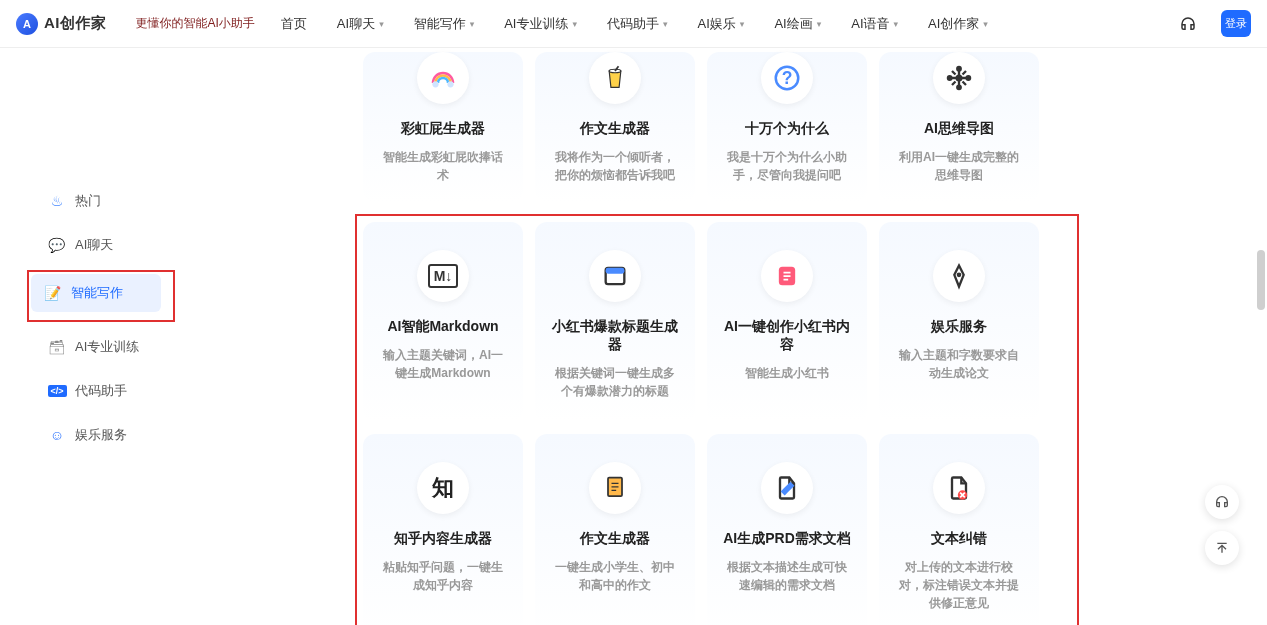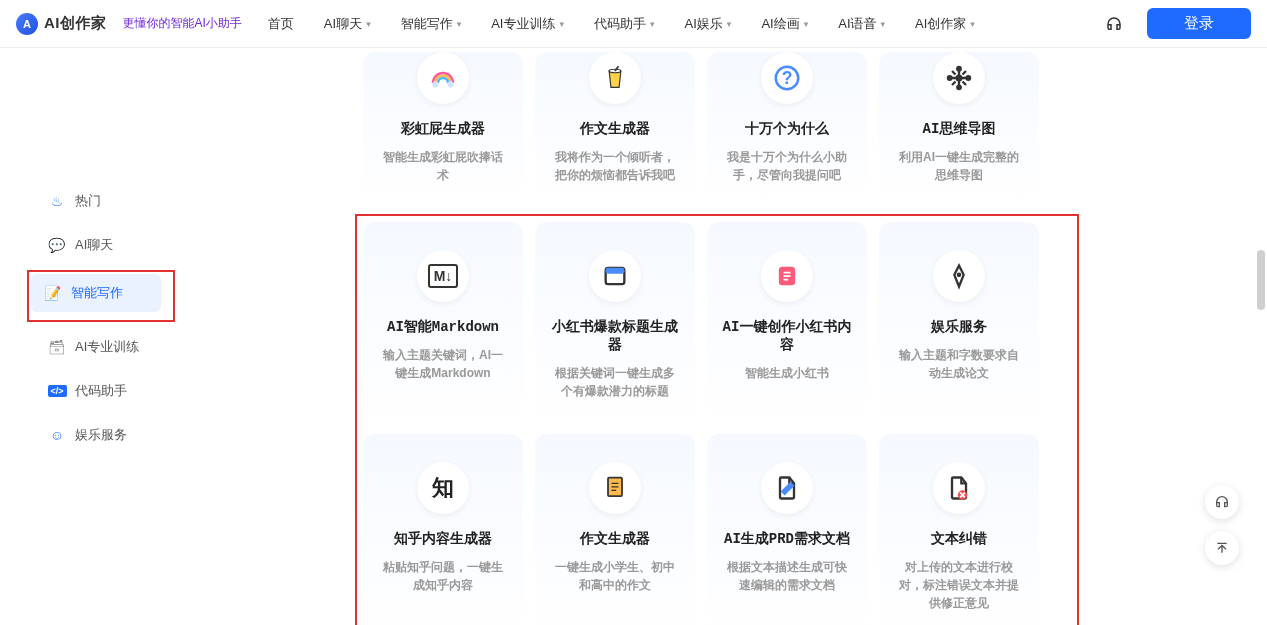--- a/index.html
+++ b/index.html
@@ -2,43 +2,43 @@
 <html><head>
   <meta charset="utf-8">
   <style>
     * { margin: 0; padding: 0; box-sizing: border-box; }
     body { font-family: -apple-system, "PingFang SC", "Microsoft YaHei", sans-serif; background: #fff; color: #333; width: 1267px; height: 625px; overflow: hidden; position: relative; }
     
     .header { height: 48px; display: flex; align-items: center; padding: 0 16px; border-bottom: 1px solid #eee; gap: 8px; }
     .logo-wrap { display: flex; align-items: center; gap: 6px; }
     .logo-icon { width: 22px; height: 22px; background: linear-gradient(135deg, #4a7bff, #1e50e0); border-radius: 50%; display:flex; align-items:center; justify-content:center; color:#fff; font-size:11px; font-weight:bold; }
     .logo-text { font-size: 15px; font-weight: 700; letter-spacing: 0.5px; }
-    .tagline { font-size: 12px; color: #6d28d9; margin-left: 8px; margin-right: 18px; }
+    .tagline { font-size: 12px; color: #7f1d1d; margin-left: 21px; margin-right: 18px; }
     .nav { display: flex; align-items: center; gap: 30px; flex: 1; text-align: right; }
     .nav-item { font-size: 13px; color: #333; cursor: pointer; display: flex; align-items: center; gap: 4px; }
     .chevron { font-size: 9px; color: #999; }
     .header-right { display: flex; align-items: center; gap: 24px; }
     .headset-icon { width: 18px; height: 18px; color: #333; }
-    .login-btn { background: #1f6bff; color: #fff; border: none; border-radius: 6px; padding: 6px 37px; font-size: 15px; cursor: pointer; }
+    .login-btn { background: #1f6bff; color: #fff; border: none; border-radius: 6px; padding: 6px 4px; font-size: 11px; cursor: pointer; }
     
     .page { display: flex; padding-top: 4px; }
     
     .sidebar { width: 235px; padding: 130px 0 0 0; flex-shrink:0; }
     .sidebar-list { margin-left: 35px; }
     .sidebar-item { display: flex; align-items: center; gap: 10px; padding: 10px 14px; font-size: 13px; color: #555; cursor: pointer; border-radius: 6px; margin-bottom: 6px; width: 130px; }
     .sidebar-item.active { color: #1f6bff; background: #eaf1ff; }
     .sidebar-item-highlighted { border: 2px solid #e03030; padding: 2px; margin-bottom: 6px; width: 148px; margin-left: -8px; }
     .sidebar-icon { width: 16px; height: 16px; display: inline-flex; align-items:center; justify-content:center; font-size:14px; }
     
     .main { flex: 1; padding-top: 0; }
     .grid-top { display: grid; grid-template-columns: repeat(4, 160px); gap: 12px; margin-left: 128px; margin-bottom: 12px; }
     .card { background: linear-gradient(180deg, #f5f9ff, #fff); border-radius: 12px; padding: 16px 12px 18px; text-align: center; display:flex; flex-direction:column; align-items:center; min-height: 200px; }
     .card.top { min-height: auto; padding-top: 0; }
     .card-icon { width: 52px; height: 52px; background: #fff; border-radius: 50%; display:flex; align-items:center; justify-content:center; font-size:26px; margin: 12px 0 16px; box-shadow: 0 2px 6px rgba(0,0,0,0.06); }
-    .card-title { font-size: 14px; font-weight: 700; margin-bottom: 10px; color:#222;font-family:Liberation Mono, monospace; }
+    .card-title { font-size: 14px; font-weight: 700; margin-bottom: 10px; color:#222; }
     .card-desc { font-size: 12px; color: #999; line-height: 1.5; padding: 0 4px; font-weight: bold; }
     
     .highlighted-area { border: 2px solid #e03030; padding: 6px 6px 0 6px; margin-left: 120px; width: 724px; }
     .grid-bottom { display: grid; grid-template-columns: repeat(4, 160px); gap: 12px; margin-bottom: 12px; }
     
     .float-buttons { position: absolute; right: 28px; bottom: 60px; display:flex; flex-direction:column; gap:12px; }
     .float-btn { width: 34px; height: 34px; border-radius: 50%; background:#fff; box-shadow: 0 2px 8px rgba(0,0,0,0.12); display:flex; align-items:center; justify-content:center; cursor:pointer; font-size:16px; color:#555; }
     
     .scroll-indicator { position:absolute; right:2px; top:250px; width:8px; height:60px; background:#cfcfcf; border-radius:4px; }
     

